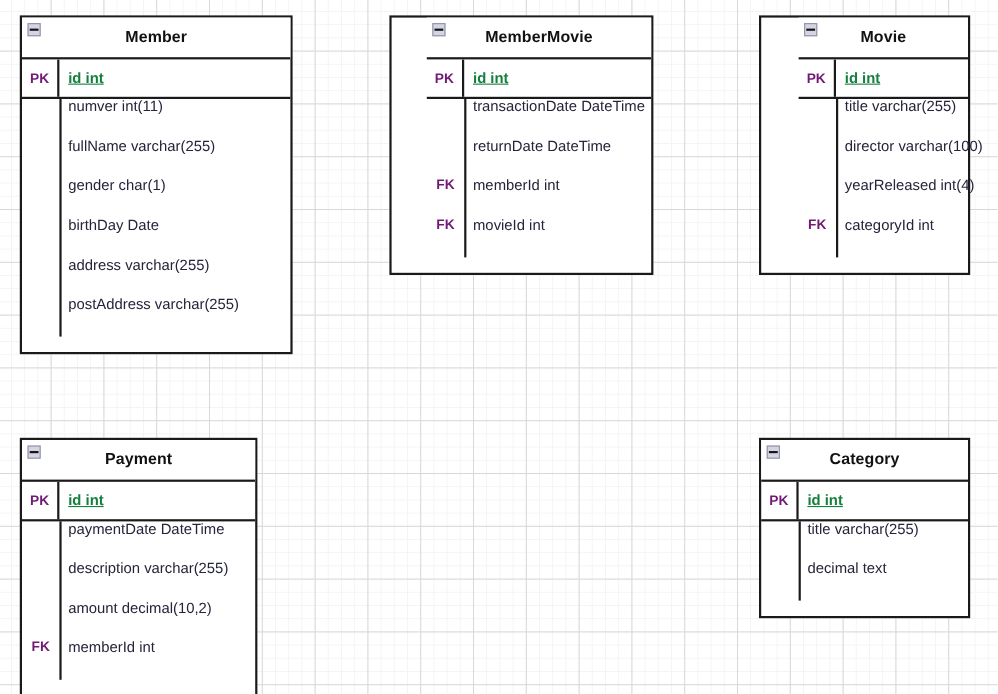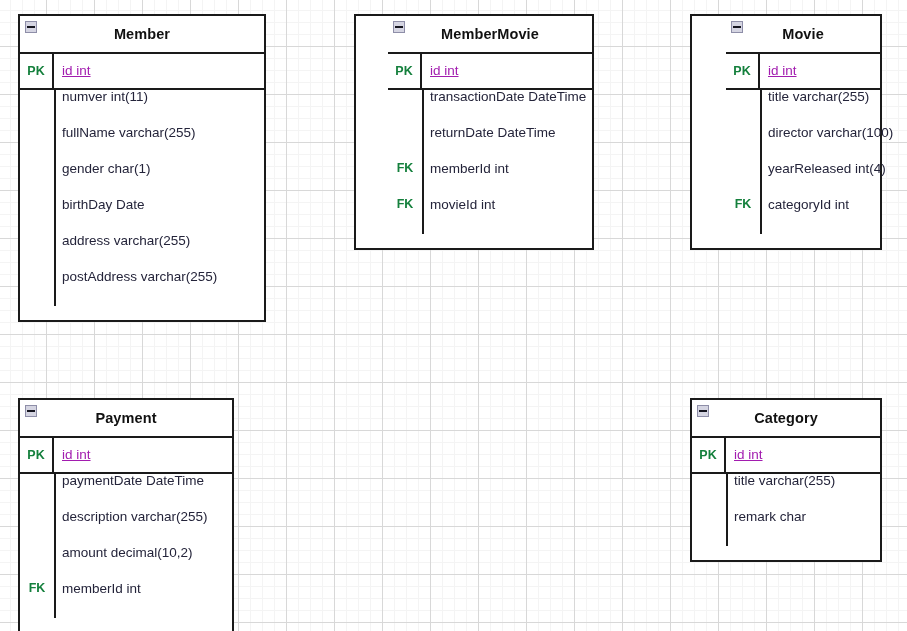--- a/index.html
+++ b/index.html
@@ -117,21 +117,21 @@
     align-items: flex-start;
   }
 
   .key-cell {
     box-sizing: border-box;
     width: 34px;
     min-width: 34px;
     text-align: center;
     font-size: 12.5px;
     font-weight: bold;
-    color: #15803d;
+    color: #701a75;
     line-height: 1;
   }
 
   .pk-row .key-cell {
     border-right: 2px solid #1a1a1a;
     height: 100%;
     display: flex;
     align-items: center;
     justify-content: center;
   }
@@ -139,23 +139,23 @@
   .name-cell {
     box-sizing: border-box;
     padding-left: 8px;
     font-size: 13.5px;
     color: #24243a;
     line-height: 1;
     white-space: nowrap;
   }
 
   .pk-row .name-cell {
-    font-weight: normal;
+    font-weight: bold;
     text-decoration: underline;
-    color: #a21caf;
+    color: #15803d;
   }
 </style>
 </head>
 <body>
 
 <div id="canvas"></div>
 
 <div id="entities-root">
     <div class="entity" style="left: 18px; top: 14px; width: 248px;">
       <div class="entity-header">
@@ -286,17 +286,17 @@
         <span class="key-cell">PK</span>
         <span class="name-cell">id int</span>
       </div>
       <div class="attr-list">
         <div class="attr-row">
           <span class="key-cell"></span>
           <span class="name-cell">title varchar(255)</span>
         </div>
         <div class="attr-row">
           <span class="key-cell"></span>
-          <span class="name-cell">remark char</span>
+          <span class="name-cell">decimal text</span>
         </div>
       </div>
     </div>
   </div>
 
 </body></html>

